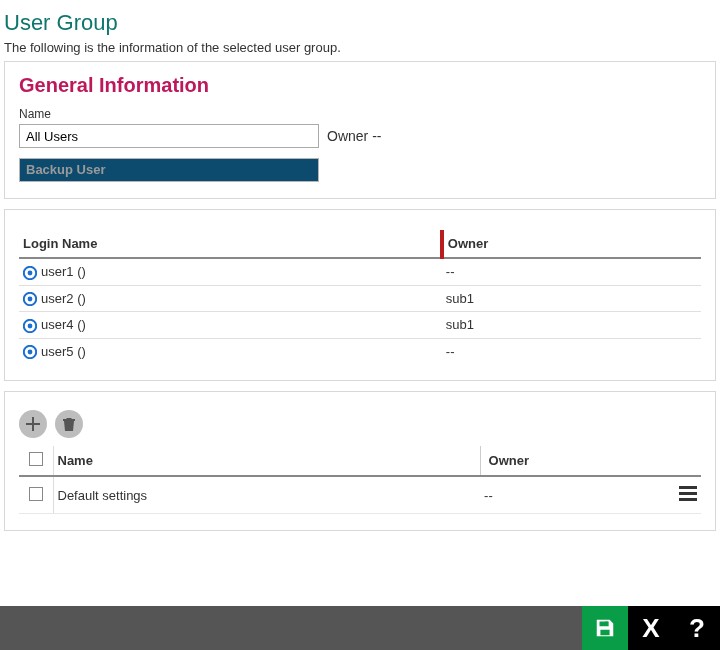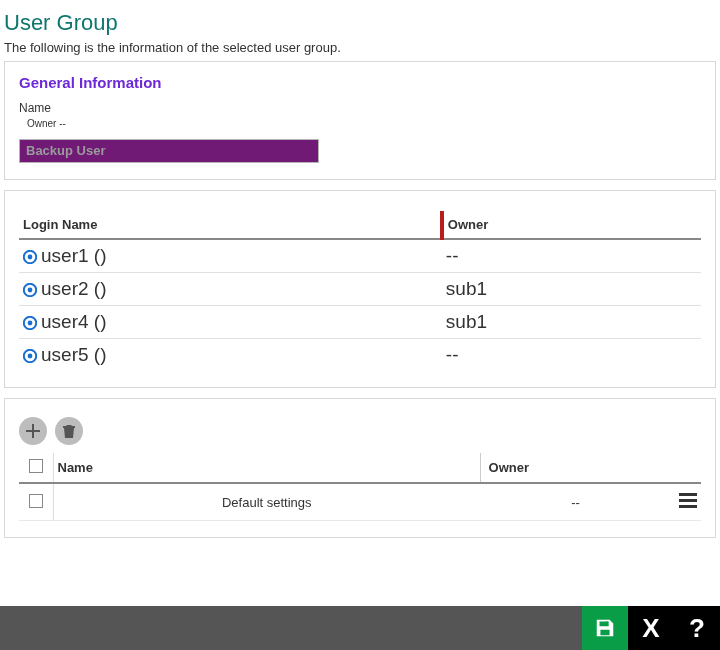--- a/index.html
+++ b/index.html
@@ -2,47 +2,47 @@
 <html><head>
 <meta charset="utf-8">
 <style>
   * { box-sizing: border-box; }
   html, body { margin:0; padding:0; font-family: Arial, Helvetica, sans-serif; font-size:13px; color:#333; background:#fff; }
   .page { width:720px; height:650px; position:relative; background:#fff; }
   .content { padding:4px 4px 0 4px; }
   h1 { font-size:22px; font-weight:400; margin:6px 0 4px 0; padding:0; color:#0f766e; }
   .subtitle { font-size:13px; margin-bottom:6px; }
   .panel { border:1px solid #d8d8d8; background:#fff; margin:0 0 10px 0; padding:12px 14px 16px 14px; }
-  .panel-title { font-size:15px; font-weight:bold; margin:0 0 10px 0; color:#6d28d9; }
+  .panel-title { font-size:20px; font-weight:bold; margin:0 0 10px 0; color:#be185d; }
   .field-label { font-size:12px; color:#333; margin-bottom:3px; }
   .row { display:flex; align-items:center; margin-bottom:10px; }
   input.text, .readonly-box {
     height:24px; padding:2px 6px; font-size:13px; border:1px solid #aaa; background:#fff; width:300px;
   }
-  .owner-label { margin-left:8px; font-size:10px; white-space:nowrap; }
-  .readonly-box { background:#701a75; color:#9a9a9a; font-weight:bold; border:1px solid #b5b5b5; line-height:18px; }
+  .owner-label { margin-left:8px; font-size:14px; white-space:nowrap; }
+  .readonly-box { background:#0c4a6e; color:#9a9a9a; font-weight:bold; border:1px solid #b5b5b5; line-height:18px; }
   
   table.users { width:100%; border-collapse:collapse; margin-top:8px; }
   table.users th { text-align:left; font-size:13px; font-weight:bold; padding:6px 4px 6px 4px; border-bottom:2px solid #888; }
   table.users th:first-child { width:62%; border-right:4px solid #b91c1c; }
-  table.users td { padding:5px 4px; border-bottom:1px solid #e0e0e0; font-size:19px; vertical-align:middle;margin-top:30px; }
+  table.users td { padding:5px 4px; border-bottom:1px solid #e0e0e0; font-size:13px; vertical-align:middle;margin-top:30px; }
   table.users tr:last-child td { border-bottom:none; }
   .user-icon { display:inline-block; width:14px; height:14px; vertical-align:middle; margin-right:4px; }
   
   .pol-toolbar { margin:6px 0 8px 0; }
   .circle-btn {
     display:inline-flex; align-items:center; justify-content:center;
     width:28px; height:28px; border-radius:14px; background:#bdbdbd; color:#555;
     font-size:18px; cursor:pointer; margin-right:4px;
   }
   table.policy { width:100%; border-collapse:collapse; }
   table.policy th { text-align:left; font-size:13px; font-weight:bold; padding:6px 4px; border-bottom:2px solid #888; }
   table.policy th.cb, table.policy td.cb { width:34px; text-align:center; border-right:1px solid #ddd; }
   table.policy th.owner-col { border-left:1px solid #ccc; padding-left:8px; width:28%; }
-  table.policy td { padding:6px 4px; font-size:13px; border-bottom:1px solid #e8e8e8; vertical-align:middle;text-align:center; }
+  table.policy td { padding:6px 4px; font-size:13px; border-bottom:1px solid #e8e8e8; vertical-align:middle; }
   table.policy td.menu { width:30px; text-align:right; }
   .checkbox { width:14px; height:14px; border:1px solid #888; display:inline-block; background:#fff; }
   .hamburger { display:inline-block; width:18px; }
   .hamburger span { display:block; height:3px; background:#333; margin:3px 0; }
   
   .footer {
     position:absolute; left:0; right:0; bottom:0; height:44px; background:#555;
     display:flex; justify-content:flex-end; align-items:stretch;
   }
   .f-btn { width:46px; display:flex; align-items:center; justify-content:center; color:#fff; font-size:24px; cursor:pointer; }
@@ -57,20 +57,21 @@
   <div class="content">
 
     <h1>User Group</h1>
     <div class="subtitle">The following is the information of the selected user group.</div>
 
     <div class="panel">
       <div class="panel-title">General Information</div>
 
       <div class="field-label">Name</div>
       <div class="row">
+        <input class="text" type="text" value="All Users" style="">
         <span class="owner-label">
           <span>Owner </span>
           <span>--</span>
         </span>
       </div>
 
       <div class="readonly-box">Backup User</div>
     </div>
 
     <div class="panel">

